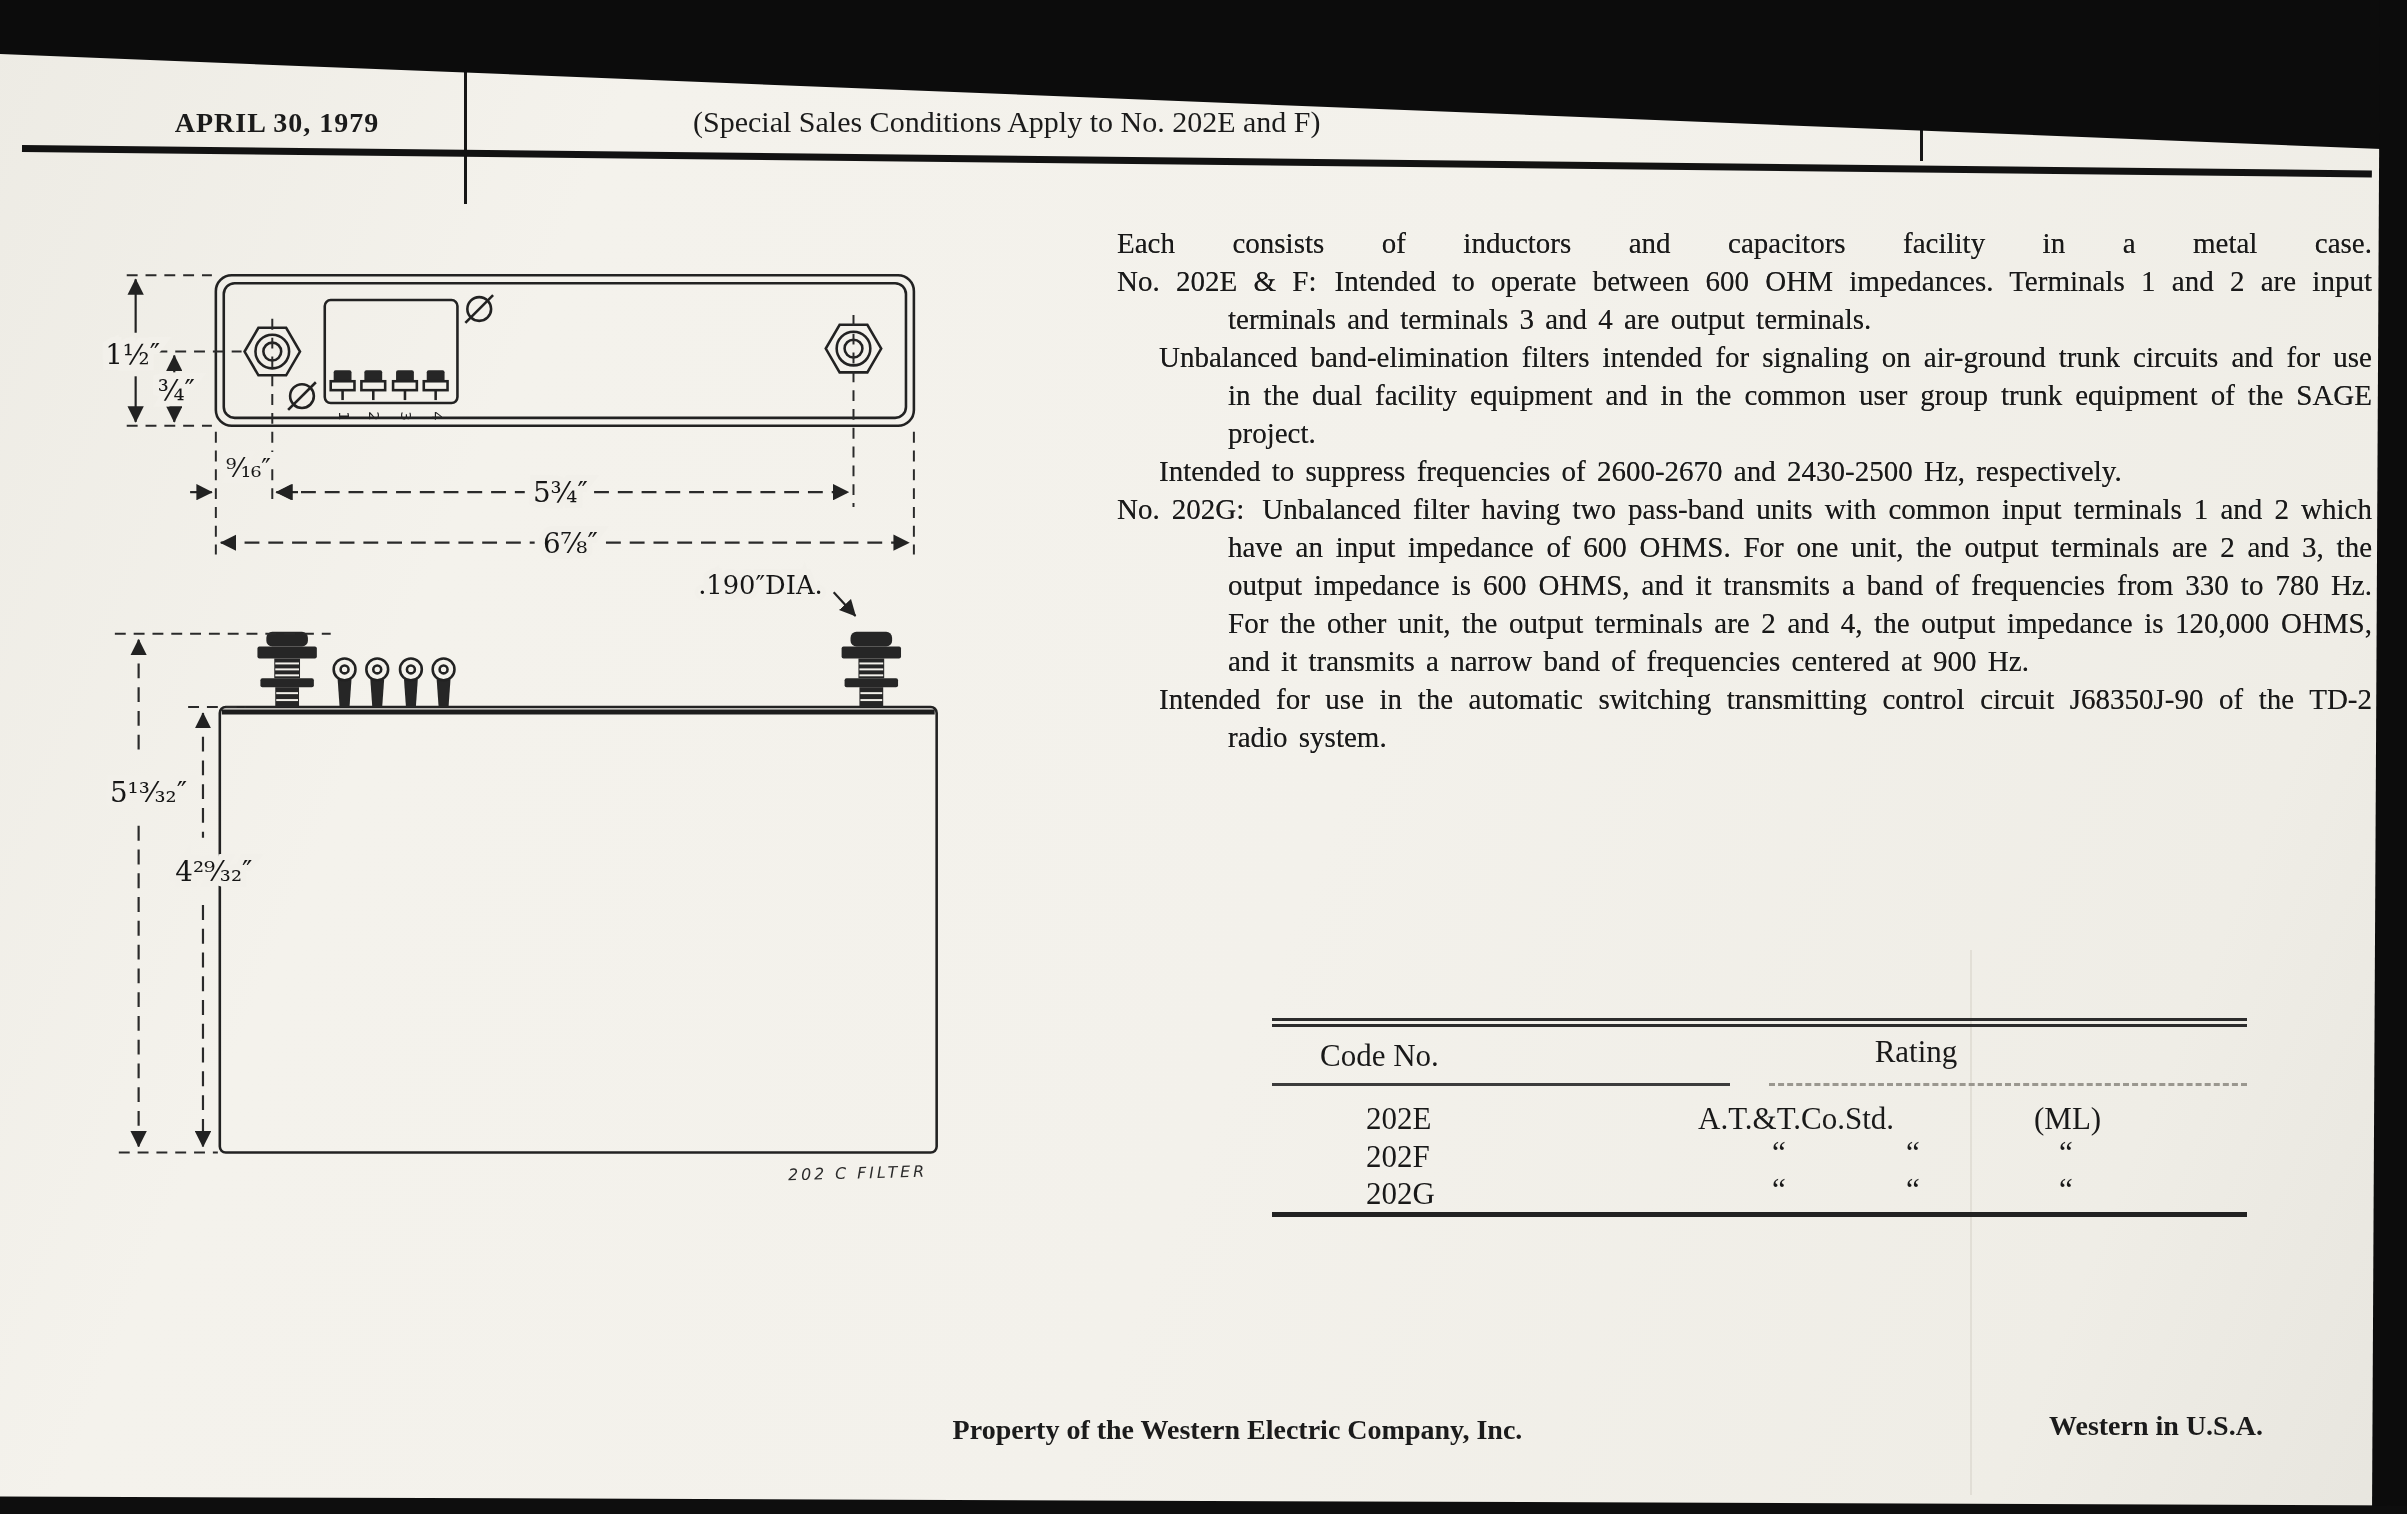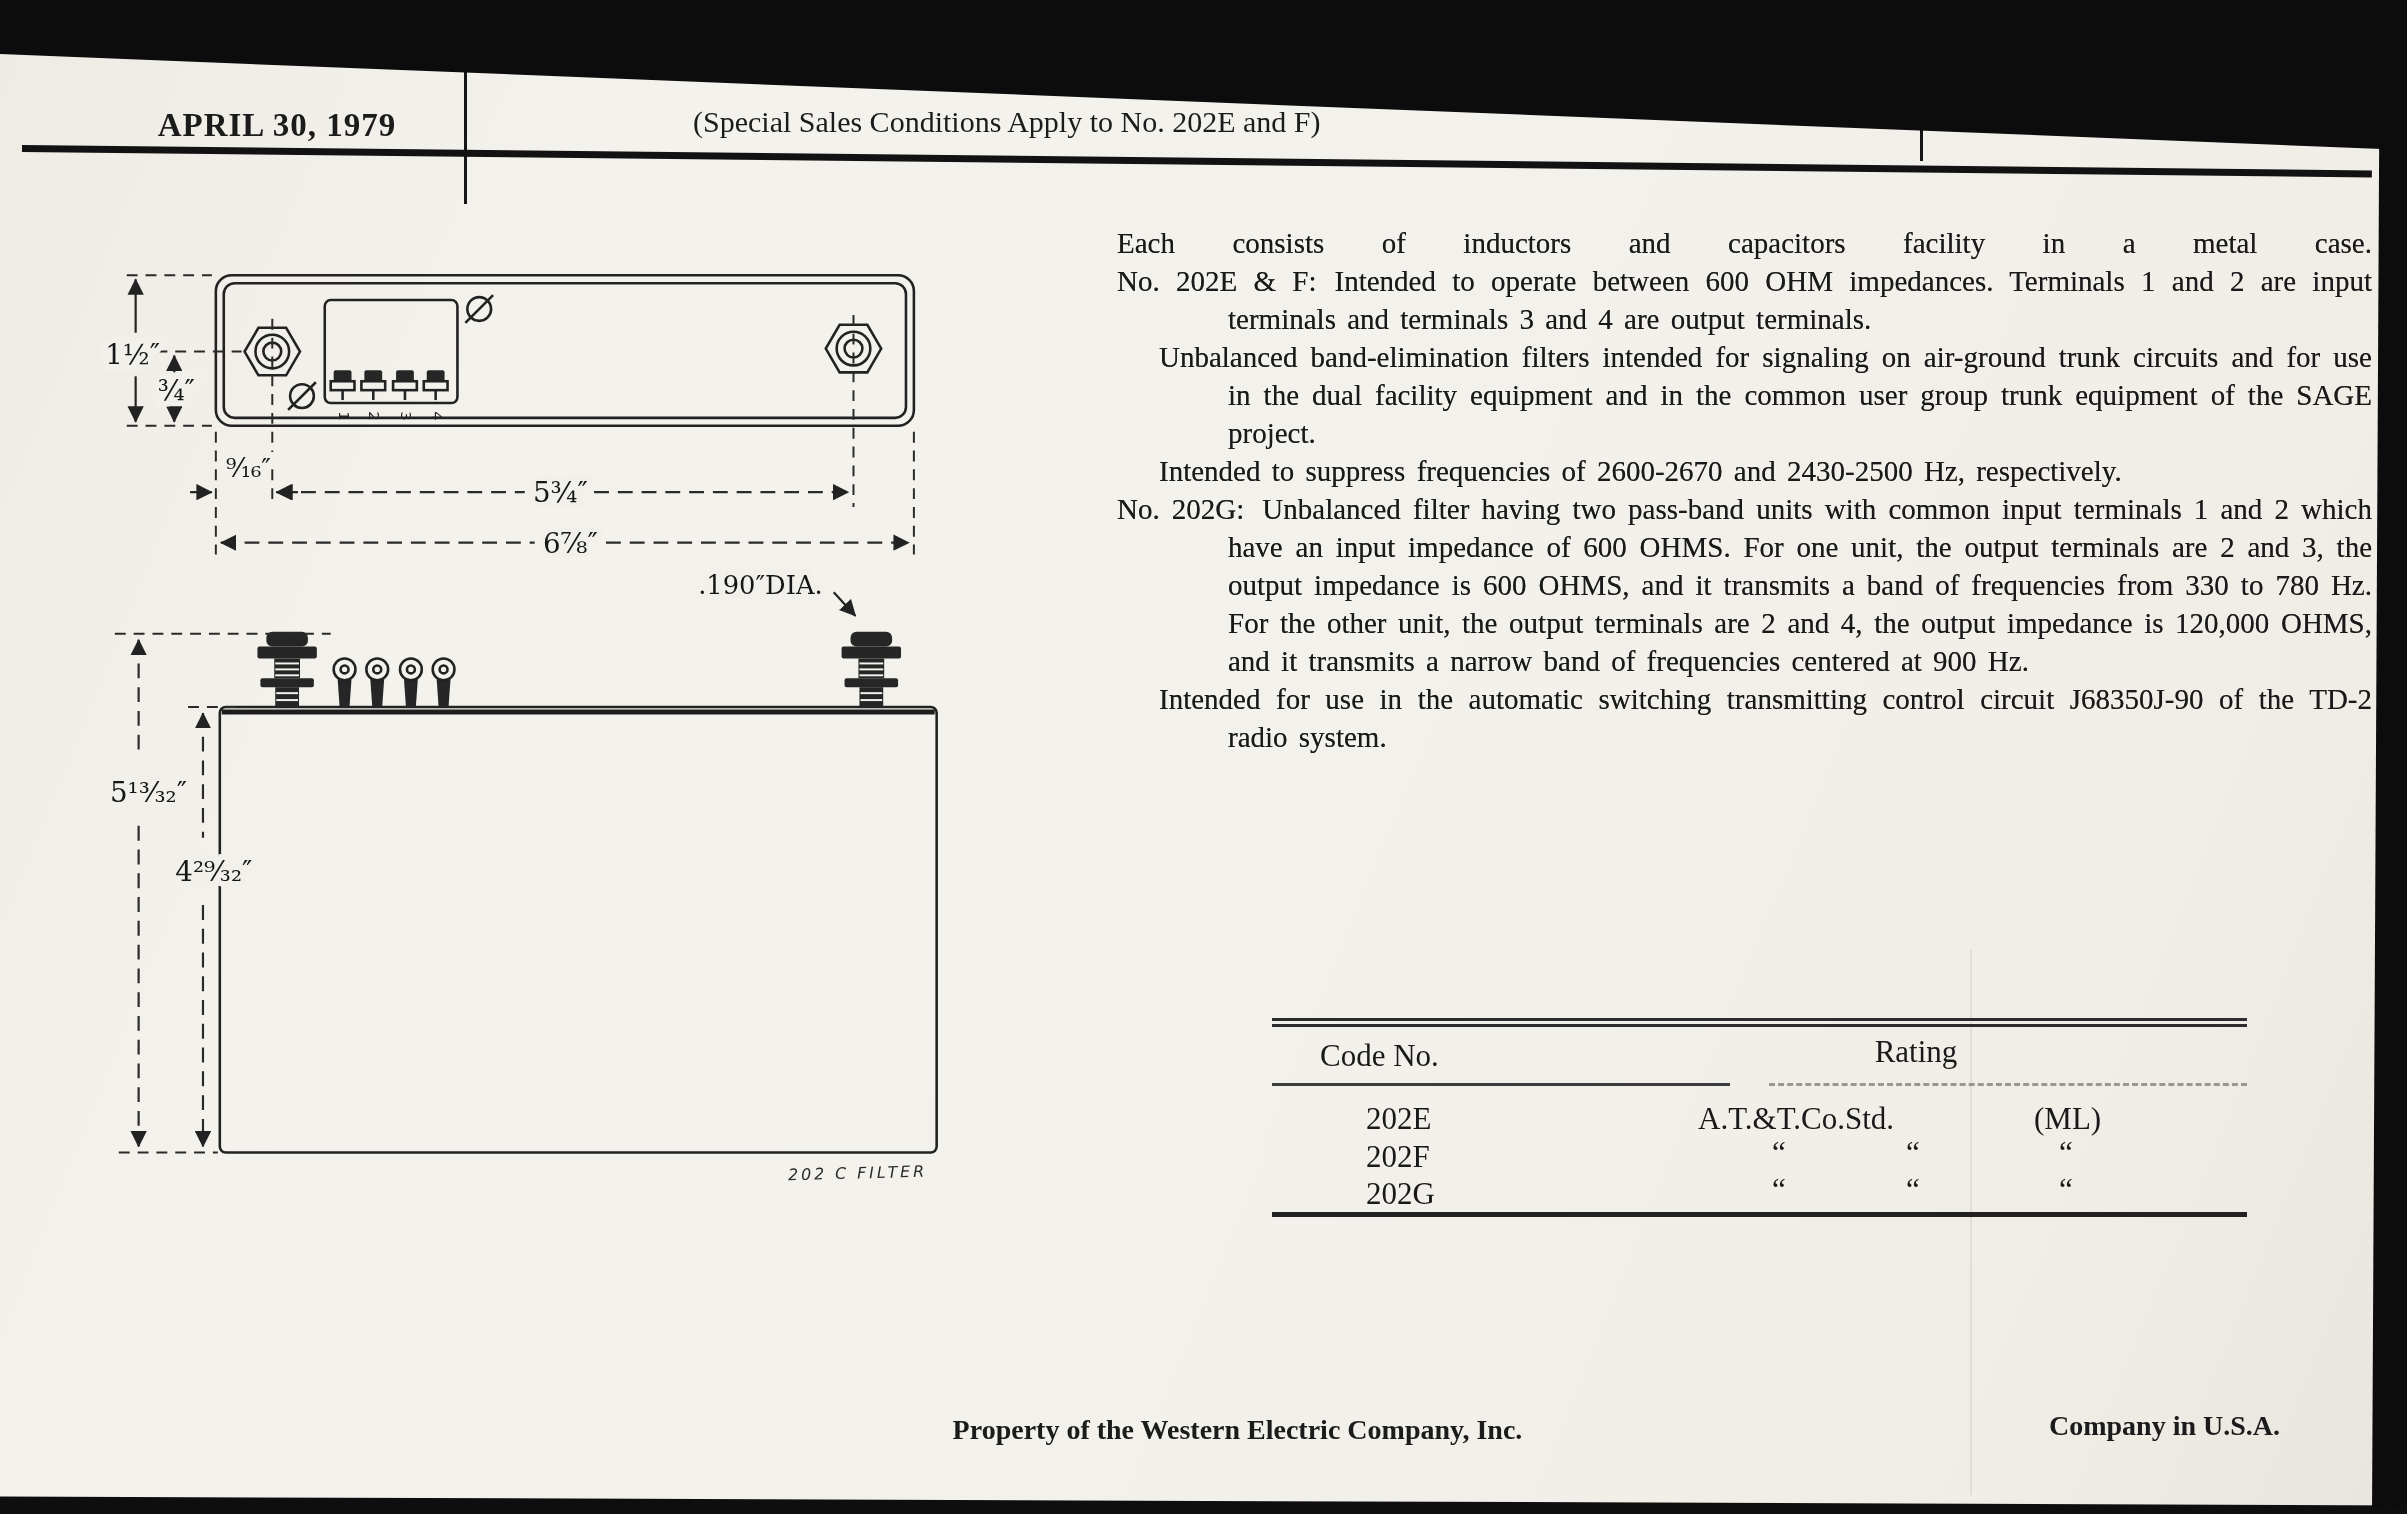--- a/index.html
+++ b/index.html
@@ -11,21 +11,21 @@
   .band-top { position:absolute; left:0; top:0; width:2408px; height:150px; background:#0c0c0c;
               clip-path: polygon(0 0, 100% 0, 100% 100%, 0 36%); }
   .band-right { position:absolute; left:2372px; top:0; width:36px; height:1515px; background:#0c0c0c;
               clip-path: polygon(22% 0, 100% 0, 100% 100%, 0 100%); }
   .band-bottom { position:absolute; left:0; top:1483px; width:2408px; height:32px; background:#0e0e0e;
               clip-path: polygon(0 42%, 100% 70%, 100% 100%, 0 100%); }
   .crease { position:absolute; left:1970px; top:950px; width:2px; height:545px; background:rgba(60,50,30,0.08); }
 
   
   .hdr-date { position:absolute; left:99px; top:107px; width:356px; text-align:center;
-              font-size:33px; font-weight:bold; letter-spacing:1px; }
+              font-size:28px; font-weight:bold; letter-spacing:1px; }
   .hdr-vline1 { position:absolute; left:464px; top:57px; width:3px; height:147px; background:#161616; }
   .hdr-vline2 { position:absolute; left:1920px; top:50px; width:3px; height:111px; background:#161616; }
   .hdr-title { position:absolute; left:693px; top:48px; width:1010px; text-align:center;
                font-size:46px; font-weight:bold; letter-spacing:1px; }
   .hdr-sub { position:absolute; left:693px; top:105px; width:1010px; text-align:left; font-size:30px; }
   .hdr-ratings { position:absolute; left:1955px; top:55px; width:347px; text-align:center;
                  font-size:30px; font-weight:bold; letter-spacing:1px; line-height:40px; }
   .hdr-rule { position:absolute; left:22px; top:145px; width:2350px; height:7px; background:#121212;
               transform:rotate(0.62deg); transform-origin:left center; }
 
@@ -263,19 +263,19 @@
 
     <div class="rt-code" style="top:158px">202G</div>
     <div class="rt-val" style="left:500px; top:154px">“</div>
     <div class="rt-val" style="left:634px; top:154px">“</div>
     <div class="rt-val" style="left:787px; top:154px">“</div>
 
     <div class="rt-bottom"></div>
   </div>
 
   <div class="foot-left">Property of the Western Electric Company, Inc.</div>
-  <div class="foot-right">Company in U.S.A.</div>
+  <div class="foot-right">Western in U.S.A.</div>
 
   <div class="band-top"></div>
   <div class="band-right"></div>
   <div class="band-bottom"></div>
 </div>
 
 
 </body></html>

